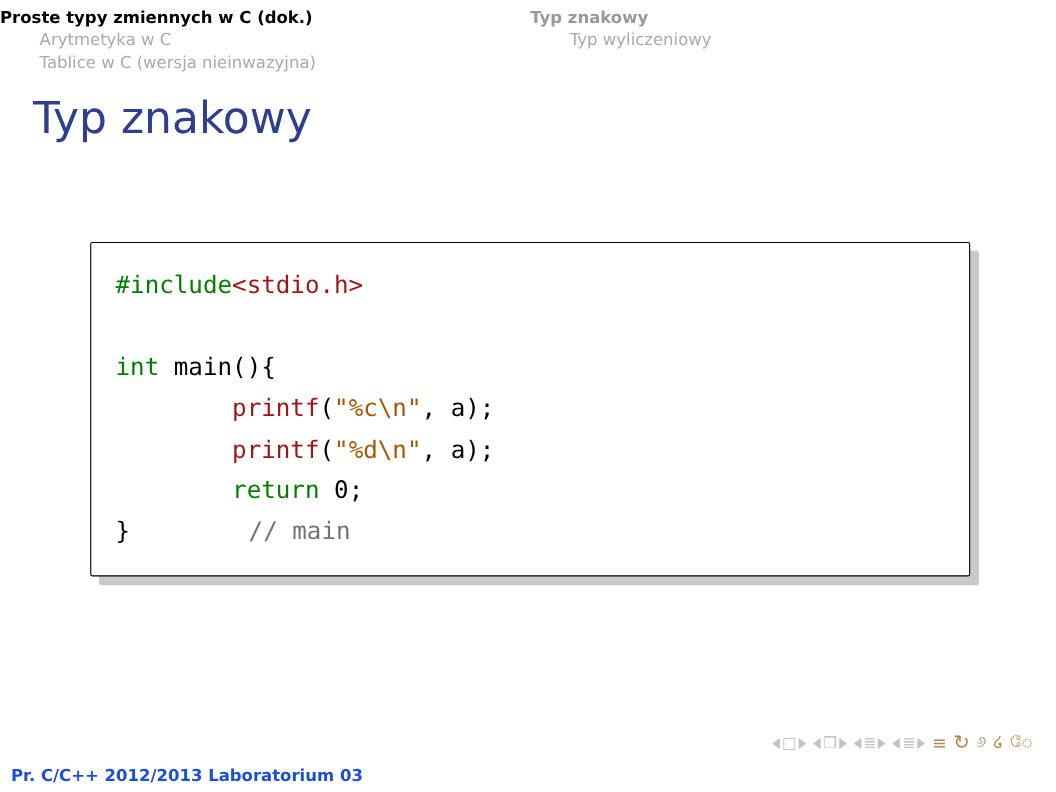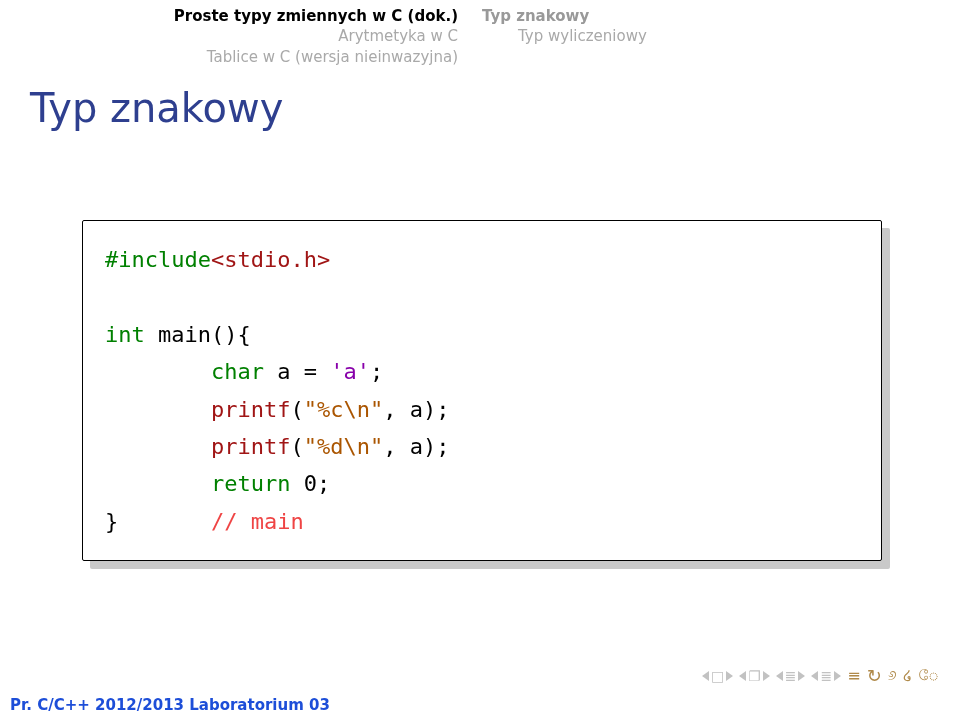--- a/index.html
+++ b/index.html
@@ -2,38 +2,38 @@
 <html><head>
 <meta charset="utf-8">
 <style>
   * { margin: 0; padding: 0; box-sizing: border-box; }
   html, body { width: 960px; height: 720px; font-family: "DejaVu Sans", "Helvetica Neue", Arial, sans-serif; background: #fff; }
   .slide { position: relative; width: 960px; height: 720px; overflow: hidden; }
 
   
   .header { display: flex; padding: 6px 0 0 0; }
   .hcol { display: flex; flex-direction: column; font-size: 15px; line-height: 1.35; }
-  .hcol.left  { flex: 0 0 470px; text-align: right; padding-right: 12px; }
+  .hcol.left  { flex: 0 0 470px; padding-right: 12px; }
   .hcol.right { flex: 1 1 auto; text-align: left;   padding-left: 12px; color: #a9a9a9; }
   .hline.bold  { font-weight: 700; color: #000; }
   .hline.light { font-weight: 400; color: #a9a9a9; padding-left: 36px; }
   .hline.right-bold { font-weight: 700; color: #999; }
 
   
   .title { font-size: 40px; color: #2e3f8f; padding: 18px 30px 0 30px; font-weight: 400; }
 
   
   .code-wrap { position: absolute; left: 82px; top: 220px; right: 78px; }
   .code-shadow { position: absolute; left: 8px; top: 8px; right: -8px; bottom: -8px; background: #c9c9c9; border-radius: 2px; }
   .code-box { position: relative; background: #fff; border: 1px solid #000; border-radius: 2px; padding: 20px 22px; font-family: "DejaVu Sans Mono", "Courier New", monospace; font-size: 22px; line-height: 1.7; }
   .k-green  { color: #008000; }  
   .k-red    { color: #a01515; }  
   .k-purple { color: #8800aa; }  
   .k-str    { color: #aa5500; }  
-  .k-gray   { color: #ef4444; }  
+  .k-gray   { color: #737373; margin-left: 15px; }  
 
   
   .footer { position: absolute; left: 0; right: 0; bottom: 0; height: 30px; display: flex; align-items: center; font-size: 15px; }
   .footer .fleft  { flex: 0 0 470px; text-align: right; padding-right: 10px; color: #000; font-weight: 700; }
   .footer .fright { flex: 1 1 auto; text-align: left; padding-left: 10px; color: #1d4ed8; font-weight: 700; }
 
   
   .nav { position: absolute; right: 20px; bottom: 34px; display: flex; align-items: center; gap: 6px; }
   .nav .grp { display: flex; align-items: center; gap: 2px; color: #c2c2c2; font-size: 14px; }
   .nav .tri { display:inline-block; width:0; height:0; }
@@ -65,23 +65,20 @@
 
   <div class="code-wrap">
     <div class="code-shadow"></div>
     <div class="code-box">
       <div>
         <span class="k-green">#include</span><span class="k-red">&lt;stdio.h&gt;</span>
       </div>
       <div>&nbsp;</div>
       <div>
         <span class="k-green">int</span><span> main(){</span>
-      </div>
-      <div>
-        <span style="white-space:pre;">        </span><span class="k-green">char</span><span> a = </span><span class="k-purple">'a'</span><span>;</span>
       </div>
       <div>
         <span style="white-space:pre;">        </span><span class="k-red">printf</span><span>(</span><span class="k-str">"%c\n"</span><span>, a);</span>
       </div>
       <div>
         <span style="white-space:pre;">        </span><span class="k-red">printf</span><span>(</span><span class="k-str">"%d\n"</span><span>, a);</span>
       </div>
       <div>
         <span style="white-space:pre;">        </span><span class="k-green">return</span><span> 0;</span>
       </div>

